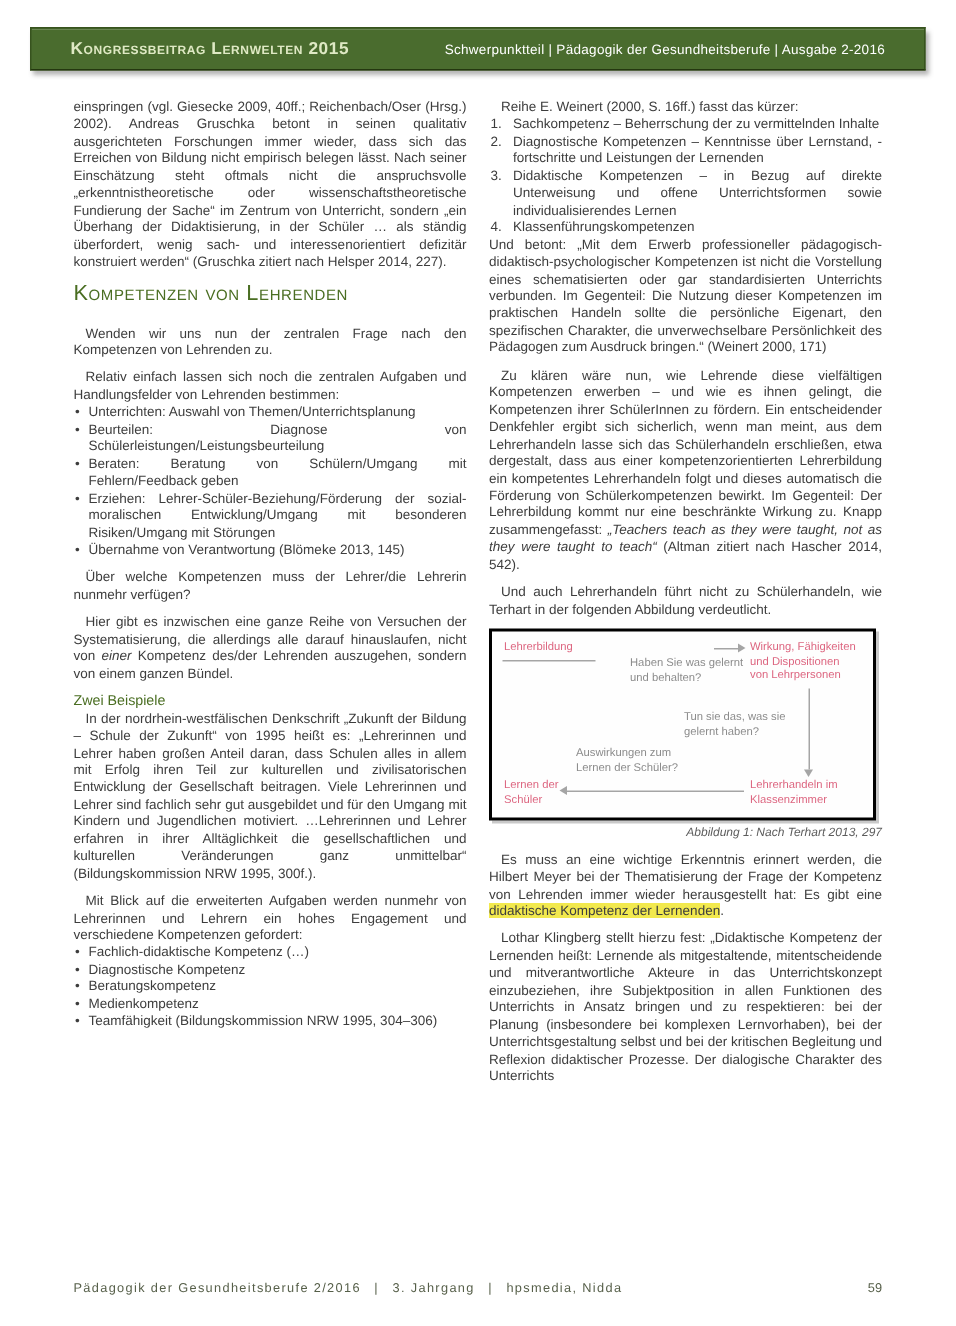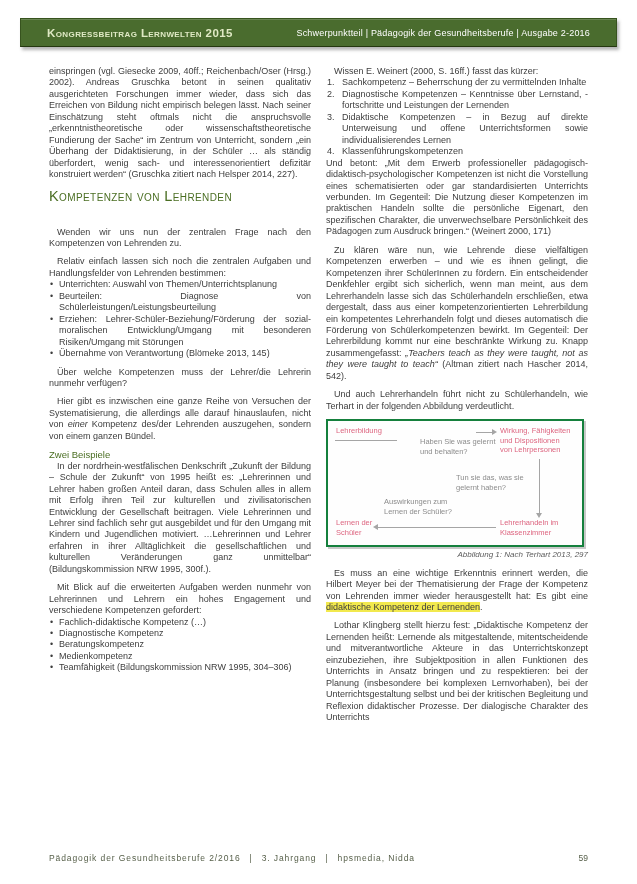--- a/index.html
+++ b/index.html
@@ -25,37 +25,37 @@
   
   .content{position:absolute;left:49px;top:66px;width:539px;display:flex;gap:15px;}
   .col{width:262px;font-size:9px;line-height:11.45px;text-align:justify;
        hyphens:auto;-webkit-hyphens:auto;}
   .col p{margin:0 0 7px 0;text-indent:8px;}
   .col p.noindent{text-indent:0;}
   .col p.tight{margin-bottom:0;}
   h2.section{
     font-variant:small-caps;font-weight:normal;color:#4a6e22;
     font-size:14.5px;line-height:17px;letter-spacing:.4px;
-    margin:5px 0 22px 0;text-align:left;
+    margin:5px 0 12px 0;text-align:left;
   }
   h3.sub{color:#4a6e22;font-weight:normal;font-size:9.5px;line-height:11.45px;
          margin:3px 0 0 0;text-align:left;}
   ul.bullets{list-style:none;margin:0 0 7px 0;padding:0;}
   ul.bullets li{position:relative;padding-left:10px;}
   ul.bullets li::before{content:"•";position:absolute;left:1px;top:0;}
   ol.numbered{list-style:none;counter-reset:n;margin:0;padding:0;}
   ol.numbered li{position:relative;padding-left:16px;counter-increment:n;}
   ol.numbered li::before{content:counter(n) ".";position:absolute;left:1px;top:0;}
   .em{font-style:italic;}
   .hl{background:#f2e94e;}
 
   
   .figure-box{
     position:relative;width:258px;height:128px;box-sizing:border-box;
-    border:2px solid #15803d;background:#fefefe;margin:3px 0 2px 0;
+    border:2px solid #000000;background:#fefefe;margin:3px 0 2px 0;
     box-shadow:2px 2px 0 #c9c9c9;
   }
   .fig-label{position:absolute;color:#dd6680;font-size:7.5px;line-height:9.5px;
              white-space:pre-line;text-align:left;text-indent:0;}
   .fig-q{position:absolute;color:#8c8c8c;font-size:7.5px;line-height:9.5px;
          white-space:pre-line;text-align:left;text-indent:0;}
   .fig-line{position:absolute;background:#a5a5a5;}
   .ah{position:absolute;width:0;height:0;}
   .ah-right{border-top:3px solid transparent;border-bottom:3px solid transparent;border-left:5px solid #a5a5a5;}
   .ah-left{border-top:3px solid transparent;border-bottom:3px solid transparent;border-right:5px solid #a5a5a5;}
@@ -88,20 +88,21 @@
       <p class="noindent">einspringen (vgl. Giesecke 2009, 40ff.; Reichenbach/Oser (Hrsg.) 2002). Andreas Gruschka betont in seinen qualitativ ausgerichteten Forschungen immer wieder, dass sich das Erreichen von Bildung nicht empirisch belegen lässt. Nach seiner Einschätzung steht oftmals nicht die anspruchsvolle „erkenntnistheoretische oder wissenschaftstheoretische Fundierung der Sache“ im Zentrum von Unterricht, sondern „ein Überhang der Didaktisierung, in der Schüler … als ständig überfordert, wenig sach- und interessenorientiert defizitär konstruiert werden“ (Gruschka zitiert nach Helsper 2014, 227).</p>
 
       <h2 class="section">Kompetenzen von Lehrenden</h2>
 
       <p>Wenden wir uns nun der zentralen Frage nach den Kompetenzen von Lehrenden zu.</p>
 
       <p class="tight">Relativ einfach lassen sich noch die zentralen Aufgaben und Handlungsfelder von Lehrenden bestimmen:</p>
       <ul class="bullets">
           <li>Unterrichten: Auswahl von Themen/Unterrichtsplanung</li>
           <li>Beurteilen: Diagnose von Schülerleistungen/Leistungsbeurteilung</li>
+          <li>Beraten: Beratung von Schülern/Umgang mit Fehlern/Feedback geben</li>
           <li>Erziehen: Lehrer-Schüler-Beziehung/Förderung der sozial-moralischen Entwicklung/Umgang mit besonderen Risiken/Umgang mit Störungen</li>
           <li>Übernahme von Verantwortung (Blömeke 2013, 145)</li>
         </ul>
 
       <p>Über welche Kompetenzen muss der Lehrer/die Lehrerin nunmehr verfügen?</p>
 
       <p><span>Hier gibt es inzwischen eine ganze Reihe von Versuchen der Systematisierung, die allerdings alle darauf hinauslaufen, nicht von </span><span class="em">einer</span><span> Kompetenz des/der Lehrenden auszugehen, sondern von einem ganzen Bündel.</span></p>
 
       <h3 class="sub">Zwei Beispiele</h3>
 
@@ -111,21 +112,21 @@
       <ul class="bullets">
           <li>Fachlich-didaktische Kompetenz (…)</li>
           <li>Diagnostische Kompetenz</li>
           <li>Beratungskompetenz</li>
           <li>Medienkompetenz</li>
           <li>Teamfähigkeit (Bildungskommission NRW 1995, 304–306)</li>
         </ul>
     </div>
 
     <div class="col">
-      <p class="tight">Wissen E. Weinert (2000, S. 16ff.) fasst das kürzer:</p>
+      <p class="tight">Reihe E. Weinert (2000, S. 16ff.) fasst das kürzer:</p>
       <ol class="numbered">
           <li>Sachkompetenz – Beherrschung der zu vermittelnden Inhalte</li>
           <li>Diagnostische Kompetenzen – Kenntnisse über Lernstand, -fortschritte und Leistungen der Lernenden</li>
           <li>Didaktische Kompetenzen – in Bezug auf direkte Unterweisung und offene Unterrichtsformen sowie individualisierendes Lernen</li>
           <li>Klassenführungskompetenzen</li>
         </ol>
 
       <p class="noindent">Und betont: „Mit dem Erwerb professioneller pädagogisch-didaktisch-psychologischer Kompetenzen ist nicht die Vorstellung eines schematisierten oder gar standardisierten Unterrichts verbunden. Im Gegenteil: Die Nutzung dieser Kompetenzen im praktischen Handeln sollte die persönliche Eigenart, den spezifischen Charakter, die unverwechselbare Persönlichkeit des Pädagogen zum Ausdruck bringen.“ (Weinert 2000, 171)</p>
 
       <p><span>Zu klären wäre nun, wie Lehrende diese vielfältigen Kompetenzen erwerben – und wie es ihnen gelingt, die Kompetenzen ihrer SchülerInnen zu fördern. Ein entscheidender Denkfehler ergibt sich sicherlich, wenn man meint, aus dem Lehrerhandeln lasse sich das Schülerhandeln erschließen, etwa dergestalt, dass aus einer kompetenzorientierten Lehrerbildung ein kompetentes Lehrerhandeln folgt und dieses automatisch die Förderung von Schülerkompetenzen bewirkt. Im Gegenteil: Der Lehrerbildung kommt nur eine beschränkte Wirkung zu. Knapp zusammengefasst: </span><span class="em">„Teachers teach as they were taught, not as they were taught to teach“</span><span> (Altman zitiert nach Hascher 2014, 542).</span></p>

